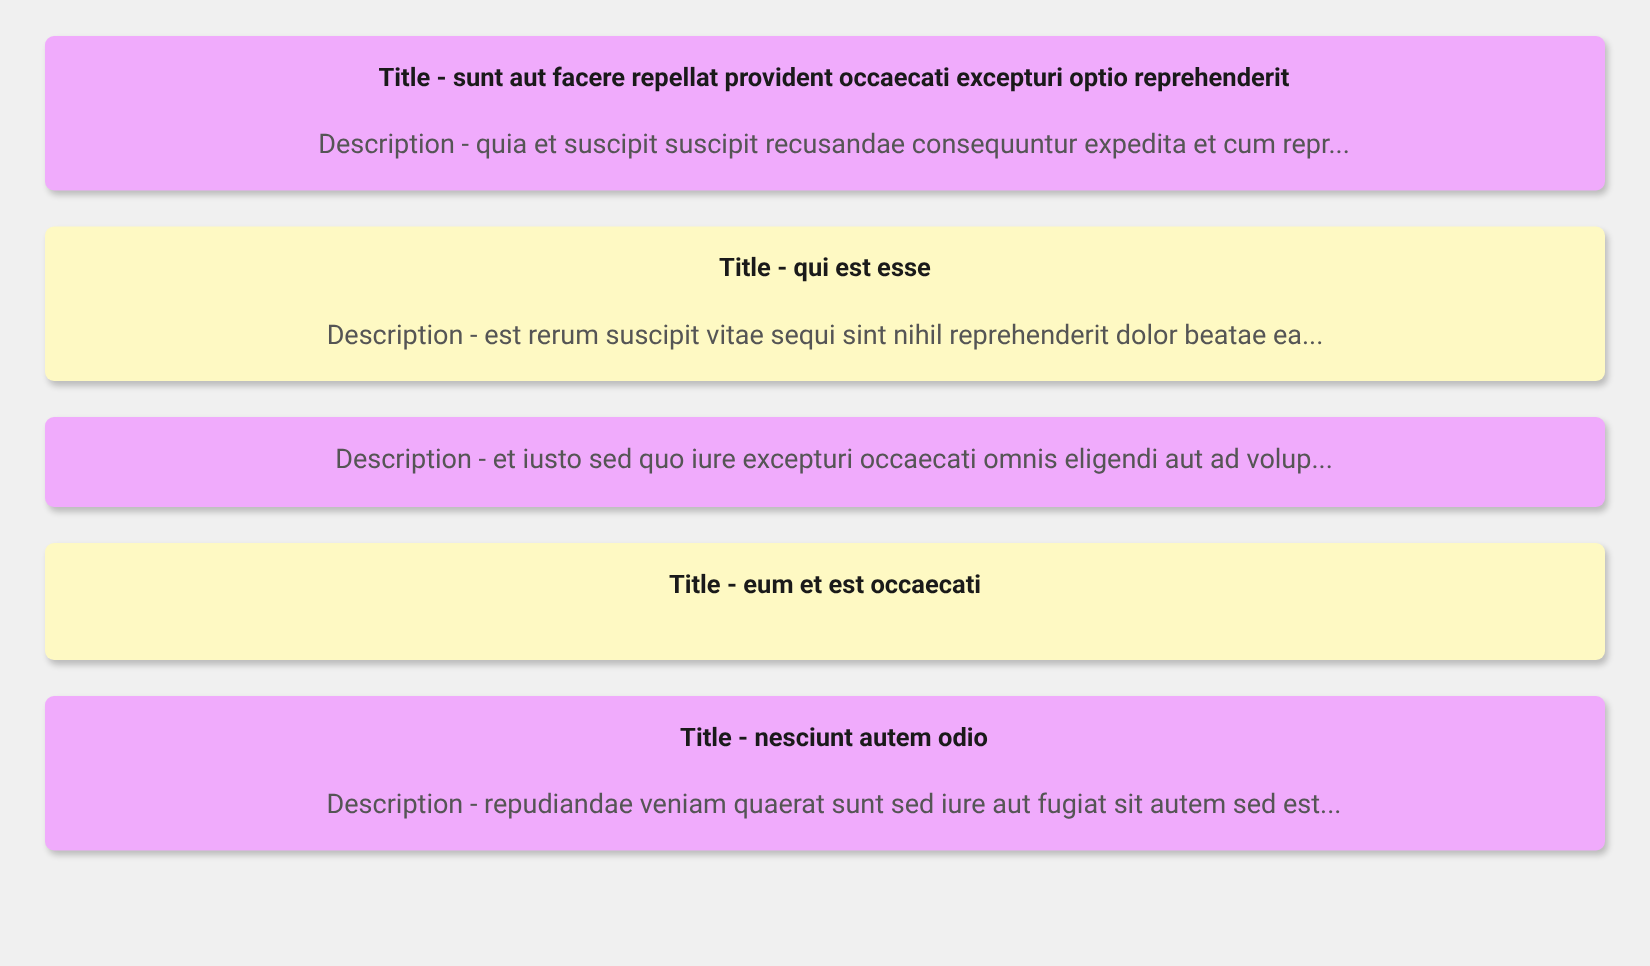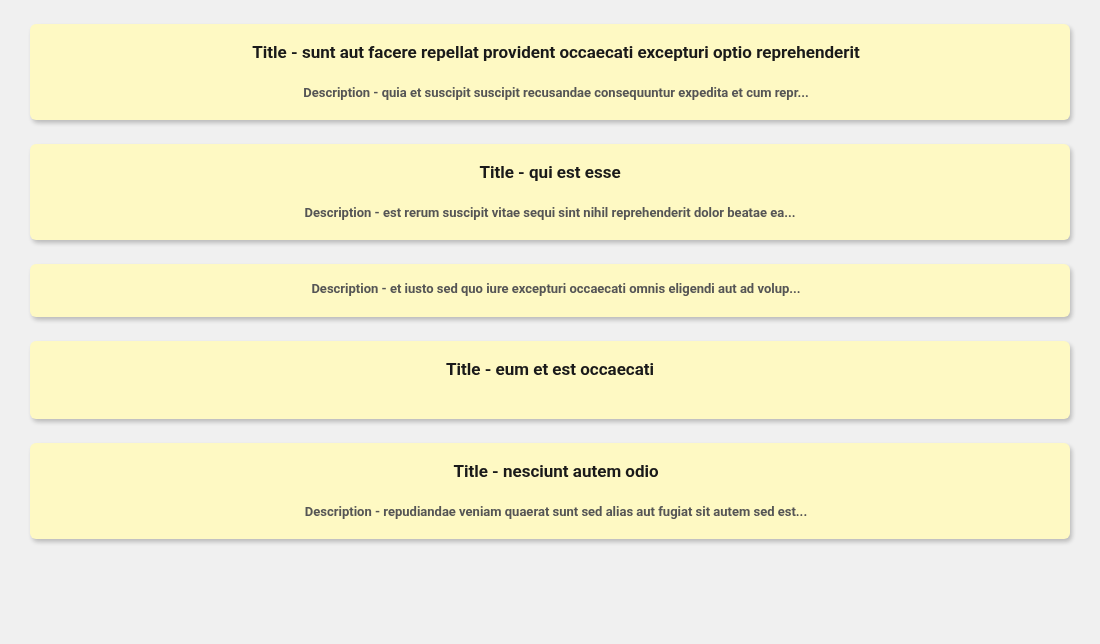--- a/index.html
+++ b/index.html
@@ -17,38 +17,37 @@
       flex-direction: column;
       gap: 24px;
     }
     .post-card {
       border-radius: 6px;
       padding: 16px 20px 18px 20px;
       text-align: center;
       box-shadow: 2px 3px 4px rgba(0,0,0,0.22);
     }
     .post-card.pink {
-      background-color: #fef9c3;
+      background-color: #f0abfc;
       padding-left: 32px;
     }
     .post-card.teal {
       background-color: #fef9c3;
     }
     .post-title {
       font-size: 17px;
       font-weight: 700;
       color: #1a1a1a;
       margin-bottom: 22px;
       margin-top: 2px;
     }
     .post-description {
-      font-size: 13px;
+      font-size: 18px;
       color: #555;
       line-height: 1.4;
-      font-weight: bold;
     }
   </style>
 </head>
 <body>
 
 <div class="post-list">
   <div class="post-card pink">
     <h2 class="post-title">Title - sunt aut facere repellat provident occaecati excepturi optio reprehenderit</h2>
     <p class="post-description">Description - quia et suscipit suscipit recusandae consequuntur expedita et cum repr...</p>
   </div>
@@ -57,15 +56,15 @@
     <p class="post-description">Description - est rerum suscipit vitae sequi sint nihil reprehenderit dolor beatae ea...</p>
   </div>
   <div class="post-card pink">
     <p class="post-description">Description - et iusto sed quo iure excepturi occaecati omnis eligendi aut ad volup...</p>
   </div>
   <div class="post-card teal">
     <h2 class="post-title">Title - eum et est occaecati</h2>
   </div>
   <div class="post-card pink">
     <h2 class="post-title">Title - nesciunt autem odio</h2>
-    <p class="post-description">Description - repudiandae veniam quaerat sunt sed alias aut fugiat sit autem sed est...</p>
+    <p class="post-description">Description - repudiandae veniam quaerat sunt sed iure aut fugiat sit autem sed est...</p>
   </div>
 </div>
 
 </body></html>

